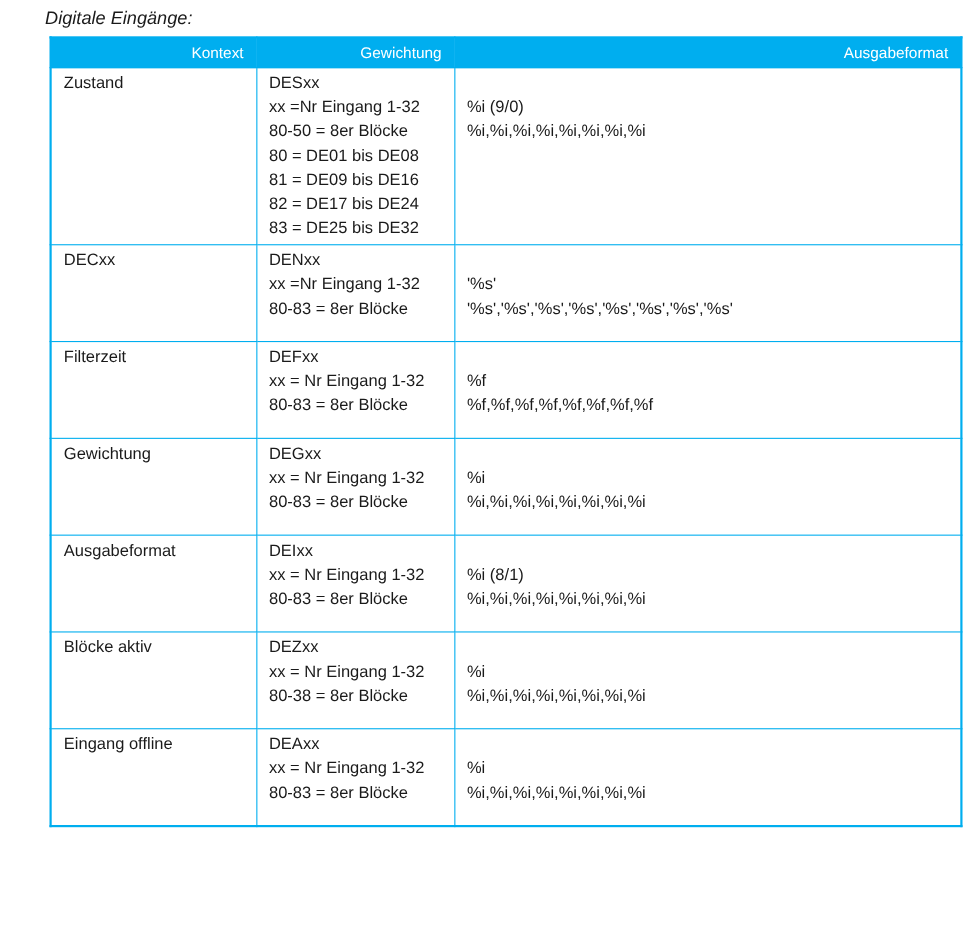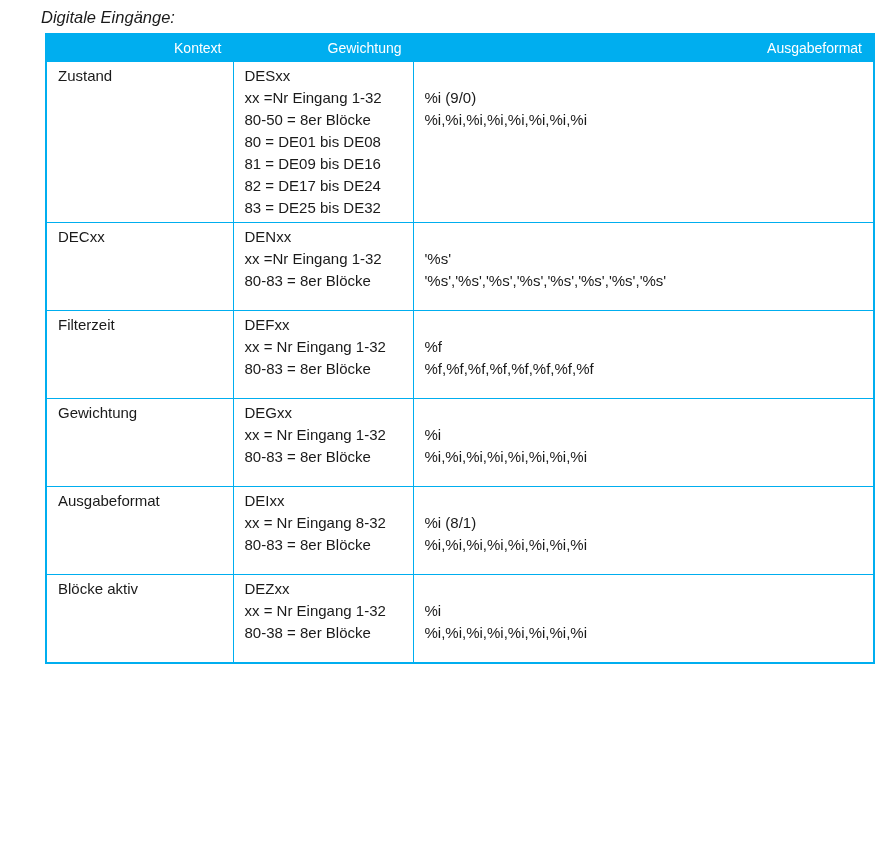--- a/index.html
+++ b/index.html
@@ -115,30 +115,39 @@
           <td>DEGxx
 xx = Nr Eingang 1-32
 80-83 = 8er Blöcke</td>
           <td>
 %i
 %i,%i,%i,%i,%i,%i,%i,%i</td>
         </tr>
         <tr>
           <td>Ausgabeformat</td>
           <td>DEIxx
-xx = Nr Eingang 8-32
+xx = Nr Eingang 1-32
 80-83 = 8er Blöcke</td>
           <td>
 %i (8/1)
 %i,%i,%i,%i,%i,%i,%i,%i</td>
         </tr>
         <tr>
           <td>Blöcke aktiv</td>
           <td>DEZxx
 xx = Nr Eingang 1-32
 80-38 = 8er Blöcke</td>
           <td>
 %i
 %i,%i,%i,%i,%i,%i,%i,%i</td>
         </tr>
+        <tr>
+          <td>Eingang offline</td>
+          <td>DEAxx
+xx = Nr Eingang 1-32
+80-83 = 8er Blöcke</td>
+          <td>
+%i
+%i,%i,%i,%i,%i,%i,%i,%i</td>
+        </tr>
       </tbody>
   </table>
 </div>
 
 </body></html>

